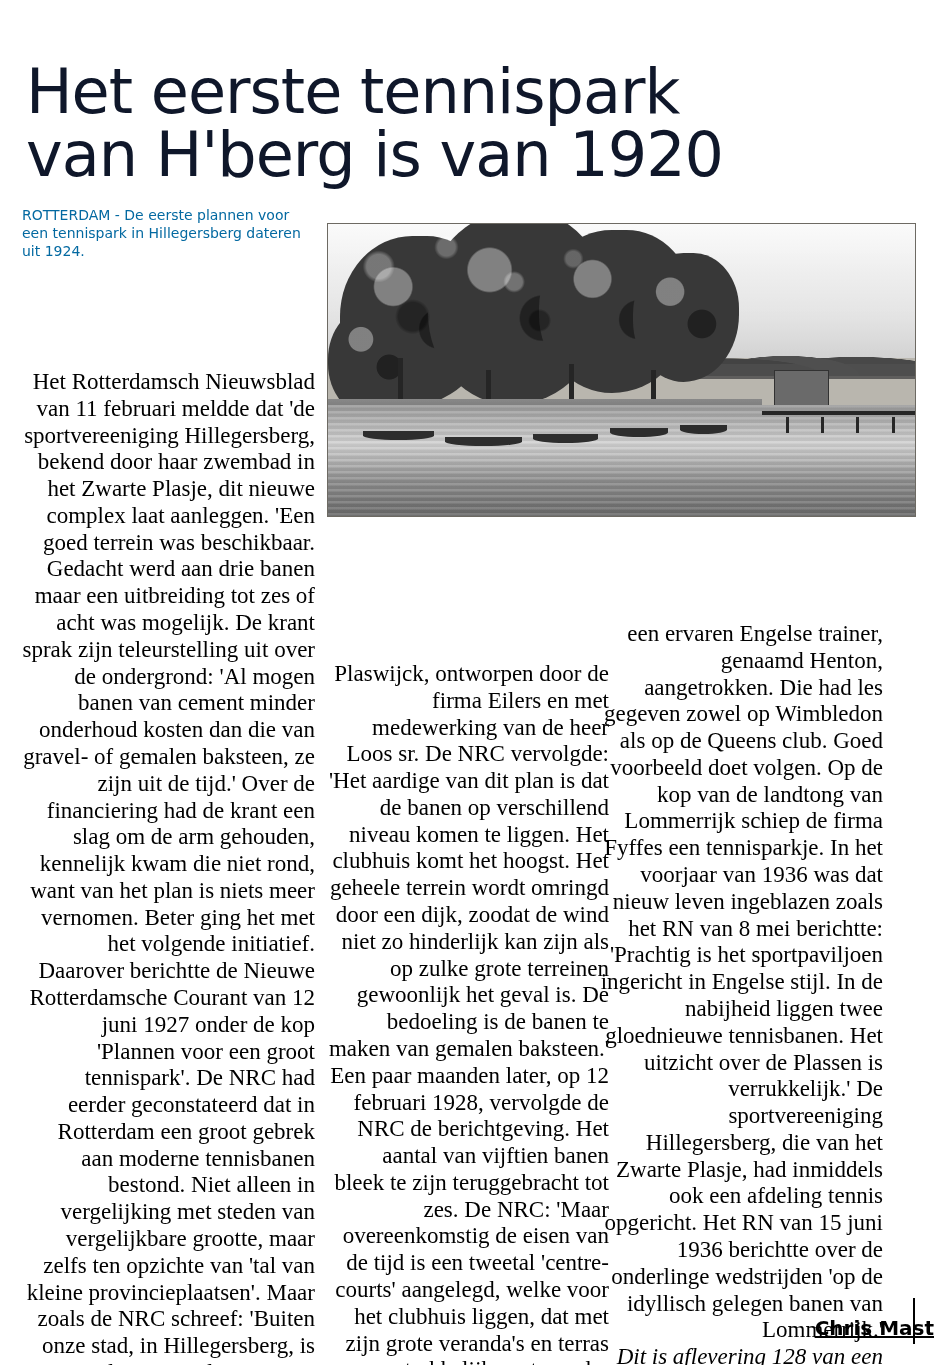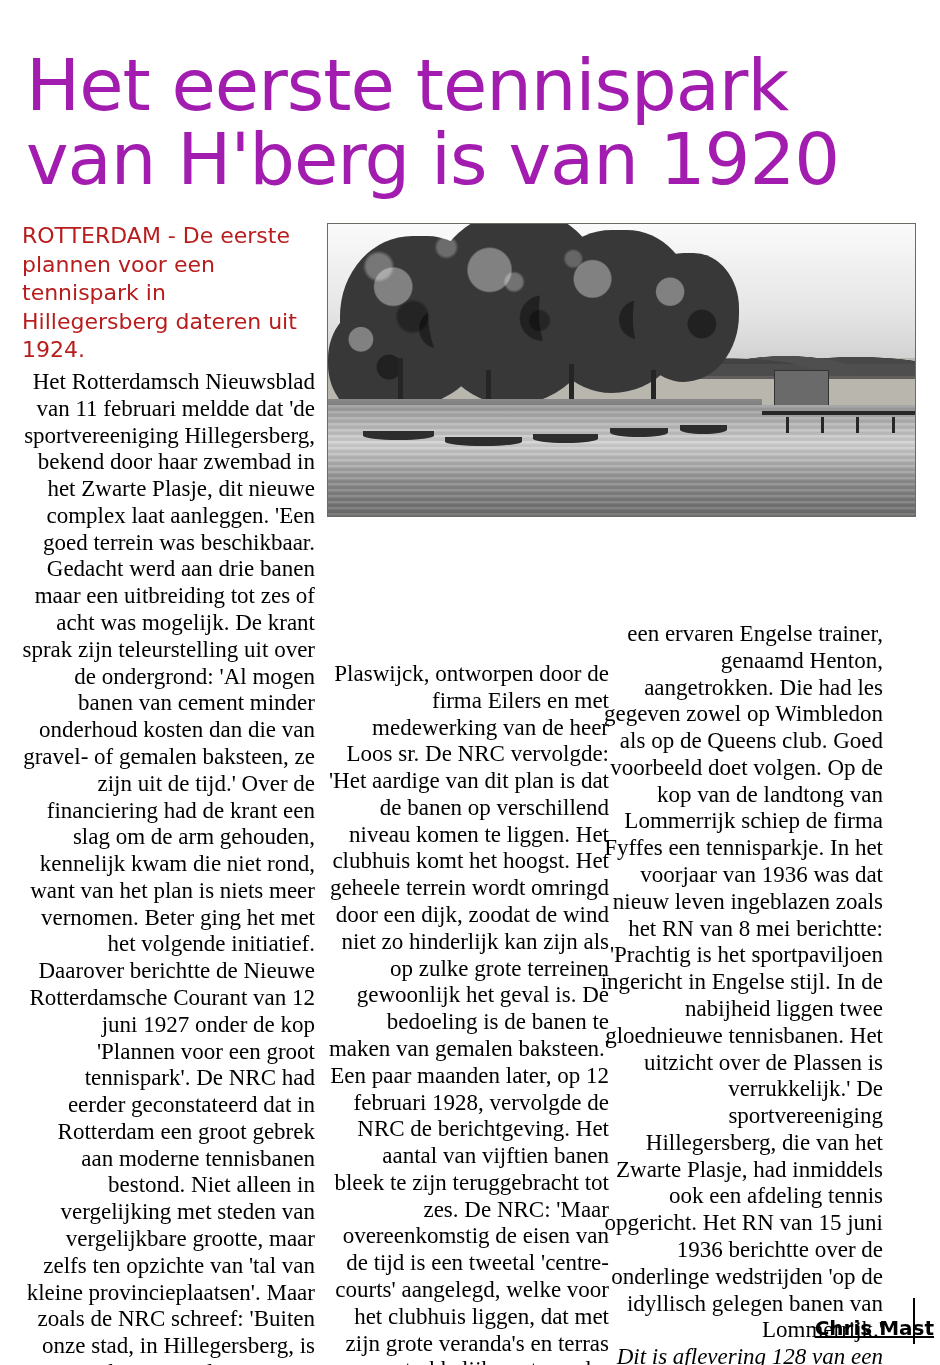--- a/index.html
+++ b/index.html
@@ -19,42 +19,42 @@
     position: absolute;
     left: 0; top: 0;
     width: 940px;
     height: 1365px;
   }
 
   
   .headline {
     position: absolute;
     left: 26px;
-    top: 1px;
+    top: 18px;
     width: 890px;
     font-family: "DejaVu Sans", sans-serif;
     font-weight: 400;
-    font-size: 72px;
+    font-size: 62px;
     line-height: 1.02;
     letter-spacing: -1px;
-    color: #a21caf;
+    color: #0f172a;
   }
   .headline .l1 { display: block; }
   .headline .l2 { display: block; }
 
   
   .lead {
     position: absolute;
     left: 22px;
-    top: 222px;
+    top: 206px;
     width: 288px;
     font-family: "DejaVu Sans", sans-serif;
-    font-size: 22px;
+    font-size: 14px;
     line-height: 1.30;
-    color: #b91c1c;
+    color: #0369a1;
   }
 
   
   .photo-wrap {
     position: absolute;
     left: 327px;
     top: 223px;
     width: 589px;
     height: 294px;
     overflow: hidden;

